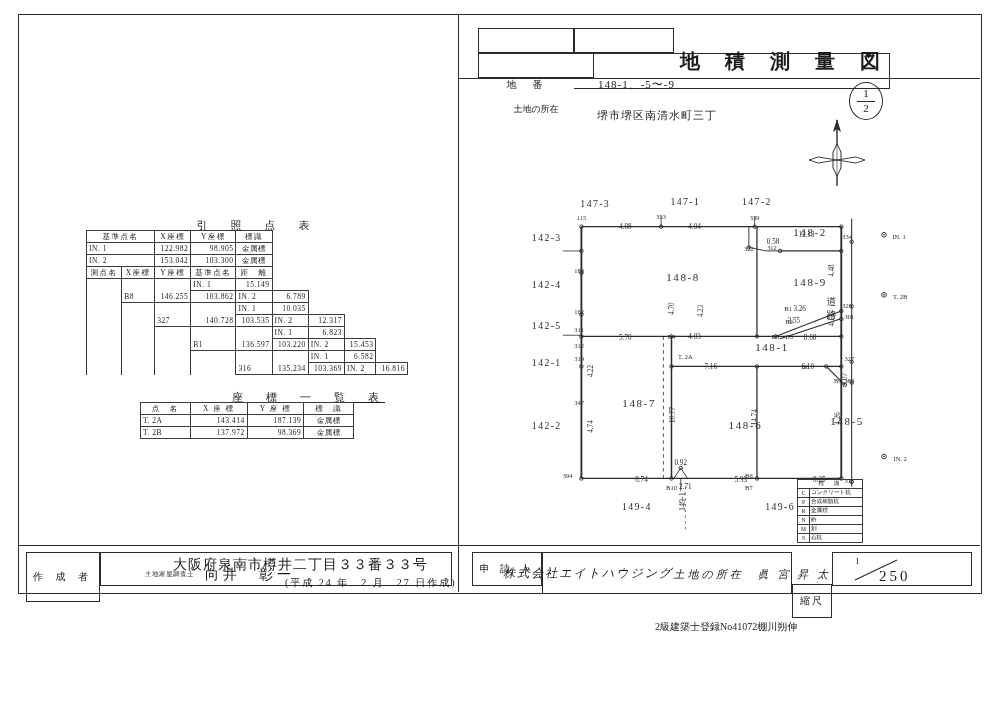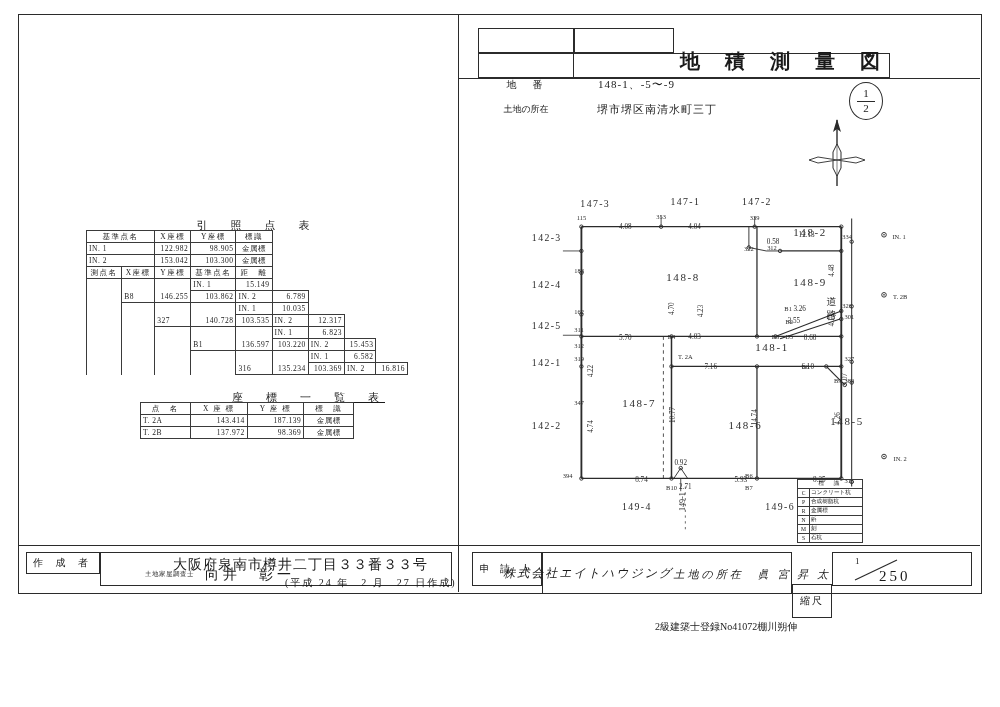--- a/index.html
+++ b/index.html
@@ -8,22 +8,22 @@
 
   .sheet{position:absolute;left:0;top:0;width:1000px;height:707px;overflow:hidden;background:#fff;}
 
   
   .frame{position:absolute;left:18px;top:14px;width:962px;height:578px;border:1.6px solid #2b2b2b;}
 
   
   .hdr{position:absolute;border:1.2px solid #2b2b2b;box-sizing:border-box;}
   #hdr-chiban{left:478px;top:28px;width:96px;height:25px;}
   #hdr-chiban-val{left:574px;top:28px;width:100px;height:25px;}
-  #hdr-shozai{left:478px;top:53px;width:96px;height:25px;}
-  #hdr-shozai-val{left:574px;top:53px;width:316px;height:25px;border-left:0;}
+  #hdr-shozai{left:478px;top:53px;width:116px;height:25px;}
+  #hdr-shozai-val{left:574px;top:53px;width:316px;height:36px;border-left:0;}
   .hdr-cell{display:flex;align-items:center;justify-content:center;height:100%;
             font-size:10px;letter-spacing:3px;white-space:nowrap;margin-top:44px;}
   .hdr-cell.left{justify-content:flex-start;padding-left:23px;letter-spacing:1px;font-size:11px;}
   #title-main{position:absolute;left:680px;top:28px;width:215px;height:26px;
               font-size:20px;letter-spacing:10px;white-space:nowrap;font-weight:bold;margin-top:20px;}
 
   
   .vdiv{position:absolute;left:458px;top:14px;width:1.4px;height:578px;background:#2b2b2b;}
   
   .hdiv{position:absolute;left:18px;top:545px;width:962px;height:1.4px;background:#2b2b2b;}
@@ -63,21 +63,21 @@
   #legend{position:absolute;left:797px;top:479px;width:66px;}
   #legend table{border-collapse:collapse;font-size:5.6px;width:100%;}
   #legend td,#legend th{border:0.8px solid #3a3a3a;height:8px;padding:0 1px;
                         font-weight:normal;white-space:nowrap;}
   #legend th{text-align:center;letter-spacing:2px;}
   #legend td.k{width:9px;text-align:center;}
 
   
   .f-cell{position:absolute;border:1.2px solid #2b2b2b;box-sizing:border-box;
           display:flex;align-items:center;justify-content:center;}
-  #f-sakusei{left:26px;top:552px;width:74px;height:22px;font-size:10px;letter-spacing:5px;}
+  #f-sakusei{left:26px;top:552px;width:74px;height:50px;font-size:10px;letter-spacing:5px;}
   #f-sakusei-body{left:100px;top:552px;width:352px;height:34px;position:absolute;
                   border:1.2px solid #2b2b2b;box-sizing:border-box;}
   #f-shinsei{left:472px;top:552px;width:70px;height:34px;font-size:10px;letter-spacing:4px;}
   #f-shinsei-body{left:542px;top:552px;width:250px;height:42px;position:absolute;
                   border:1.2px solid #2b2b2b;box-sizing:border-box;
                   display:flex;flex-direction:row;align-items:center;justify-content:center;font-style:italic;}
   #f-shukusyaku{left:792px;top:584px;width:40px;height:34px;font-size:10px;letter-spacing:2px;font-family:Liberation Serif, serif;}
   #f-shukusyaku-body{left:832px;top:552px;width:140px;height:34px;position:absolute;
                      border:1.2px solid #2b2b2b;box-sizing:border-box;}
 

